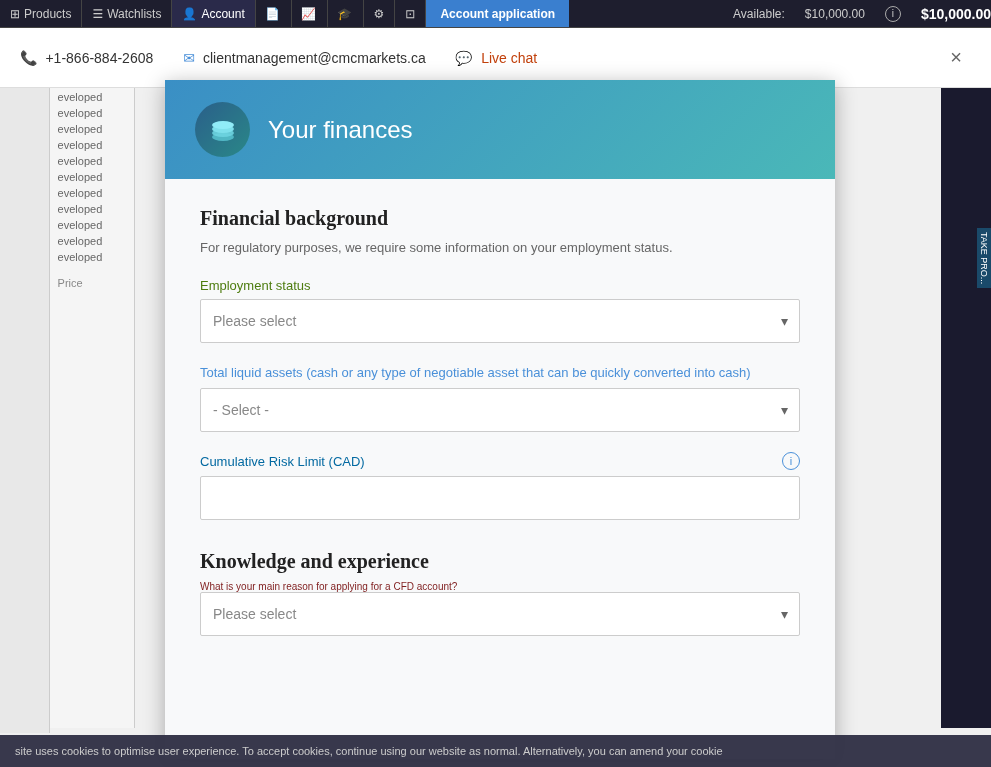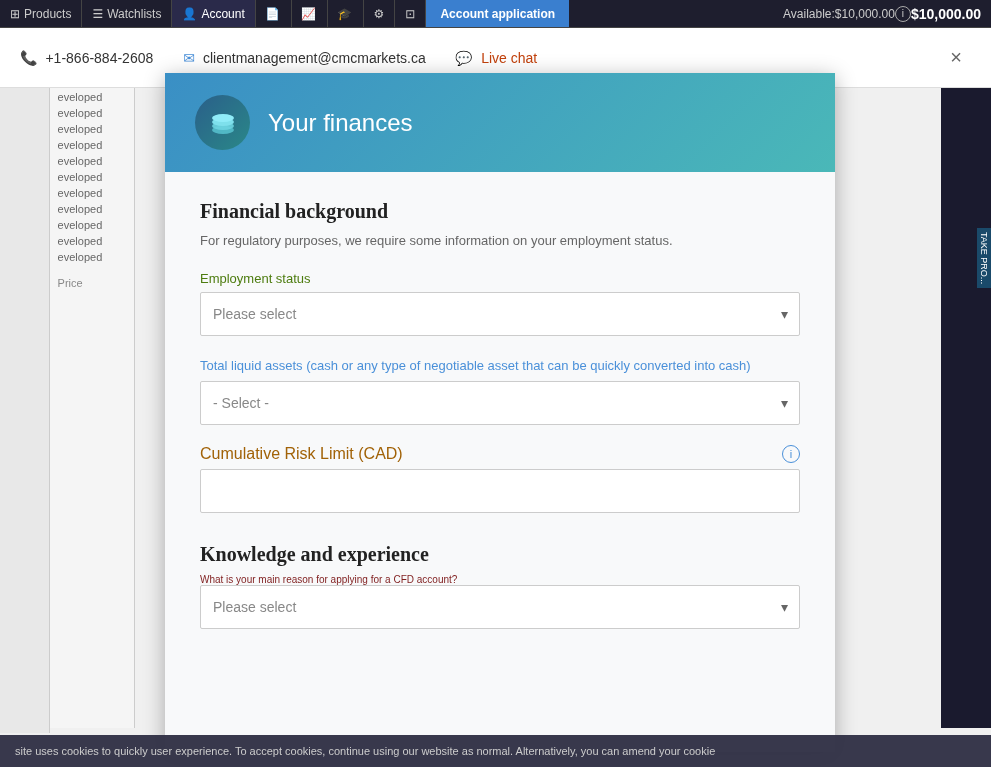--- a/index.html
+++ b/index.html
@@ -36,22 +36,22 @@
       align-items: center;
       font-size: 12px;
       font-weight: bold;
     }
     .topbar-right {
       margin-left: auto;
       display: flex;
       align-items: center;
       color: #ccc;
       font-size: 12px;
-      padding-right: 10px;
-      gap: 0;
+      padding-right: 0;
+      gap: 20px;
     }
 
     
     .contact-bar {
       background: #fff;
       border-bottom: 1px solid #ddd;
       display: flex;
       align-items: center;
       padding: 0 20px;
       height: 60px;
@@ -346,21 +346,21 @@
   </div>
   <div class="contact-bar-item">
     <span class="chat-icon">💬</span>
     <span style="font-size:14px;color:#c2410c;">Live chat</span>
   </div>
   <button class="close-btn">
     <span>×</span>
   </button>
 </div>
 
-<div class="modal" style="position:absolute;top:73px;left:165px;width:670px;height:679px;background:#fff;z-index:20;display:flex;flex-direction:column;overflow:hidden;box-shadow:0 4px 20px rgba(0,0,0,0.3);">
+<div class="modal" style="position:absolute;top:80px;left:165px;width:670px;height:679px;background:#fff;z-index:20;display:flex;flex-direction:column;overflow:hidden;box-shadow:0 4px 20px rgba(0,0,0,0.3);">
 
   <div class="modal-header" style="background:linear-gradient(135deg,#3a8fc5,#4ab8b8);padding:22px 30px;display:flex;align-items:center;gap:18px;flex-shrink:0;">
     <div class="modal-header-icon" style="width:55px;height:55px;border-radius:50%;background:linear-gradient(135deg,#2a5f8a,#2a8888);display:flex;align-items:center;justify-content:center;">
       <svg width="30" height="30" viewBox="0 0 30 30" fill="none">
         <ellipse cx="15" cy="22" rx="11" ry="4" fill="#5bc8d4" opacity="0.8"></ellipse>
         <ellipse cx="15" cy="18" rx="11" ry="4" fill="#6dd4e0" opacity="0.9"></ellipse>
         <ellipse cx="15" cy="14" rx="11" ry="4" fill="#7ee0ec"></ellipse>
         <ellipse cx="15" cy="10" rx="11" ry="4" fill="#90ecf8"></ellipse>
       </svg>
     </div>
@@ -399,21 +399,21 @@
             <option value="10k-50k">$10,000 - $50,000</option>
             <option value="50k-100k">$50,000 - $100,000</option>
             <option value="over100k">Over $100,000</option>
           </select>
           <span class="select-arrow" style="position:absolute;right:12px;top:50%;transform:translateY(-50%);pointer-events:none;color:#666;font-size:14px;">▾</span>
         </div>
       </div>
 
       <div class="field-group" style="margin-bottom:20px;">
         <div class="field-label-row" style="display:flex;align-items:center;justify-content:space-between;margin-bottom:6px;">
-          <span class="field-label-text" style="font-size:16px;color:#a16207;">Cumulative Risk Limit (CAD)</span>
+          <span class="field-label-text" style="font-size:13px;color:#0369a1;">Cumulative Risk Limit (CAD)</span>
           <div class="info-icon" style="width:18px;height:18px;border-radius:50%;border:1.5px solid #4a90d9;color:#4a90d9;font-size:11px;display:flex;align-items:center;justify-content:center;cursor:pointer;">i</div>
         </div>
         <input type="text" class="text-input" style="width: 100%; height: 44px; border: 1px solid rgb(204, 204, 204); background: rgb(255, 255, 255); padding: 0px 12px; font-size: 14px; color: rgb(51, 51, 51); border-radius: 2px;" value="">
       </div>
     </div>
 
     <div class="section">
       <h3 class="section-title" style="font-size:20px;font-weight:bold;color:#222;margin-bottom:8px;">Knowledge and experience</h3>
 
       <div class="field-group" style="margin-bottom:20px;">
@@ -428,14 +428,14 @@
           </select>
           <span class="select-arrow" style="position:absolute;right:12px;top:50%;transform:translateY(-50%);pointer-events:none;color:#666;font-size:14px;">▾</span>
         </div>
       </div>
     </div>
 
   </div>
 </div>
 
 <div class="cookie-bar" style="position:absolute;bottom:0;left:0;right:0;background:rgba(50,50,70,0.97);color:#ccc;font-size:11px;padding:8px 15px;z-index:30;line-height:1.5;">
-  <span>site uses cookies to quickly user experience. To accept cookies, continue using our website as normal. Alternatively, you can amend your cookie</span>
+  <span>site uses cookies to optimise user experience. To accept cookies, continue using our website as normal. Alternatively, you can amend your cookie</span>
 </div>
 
 </body></html>

